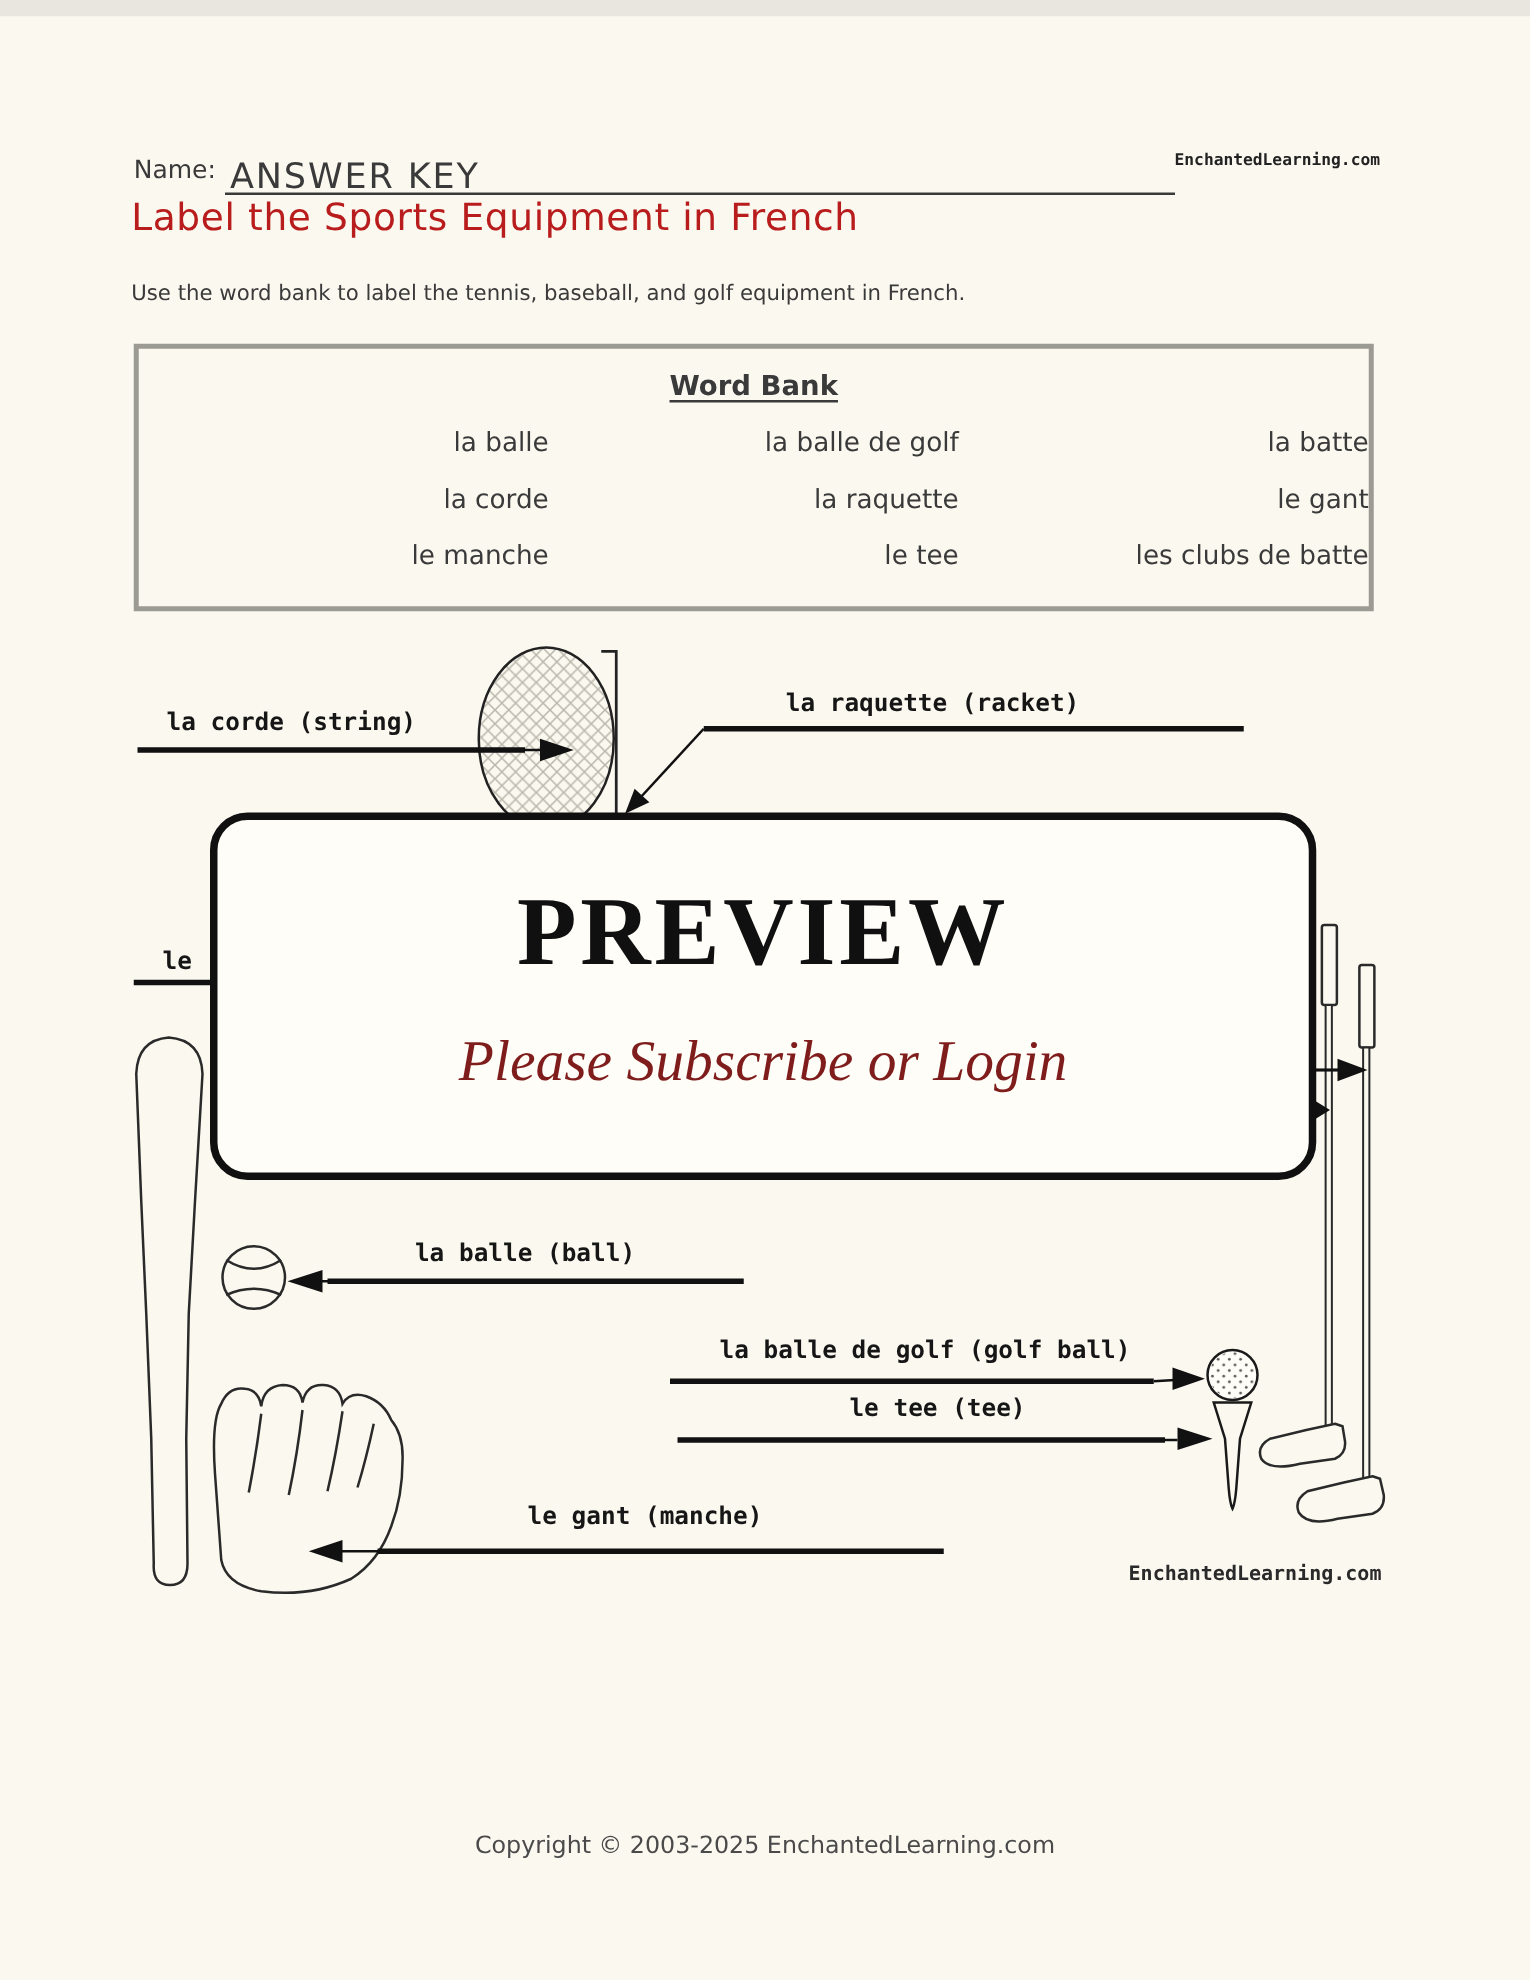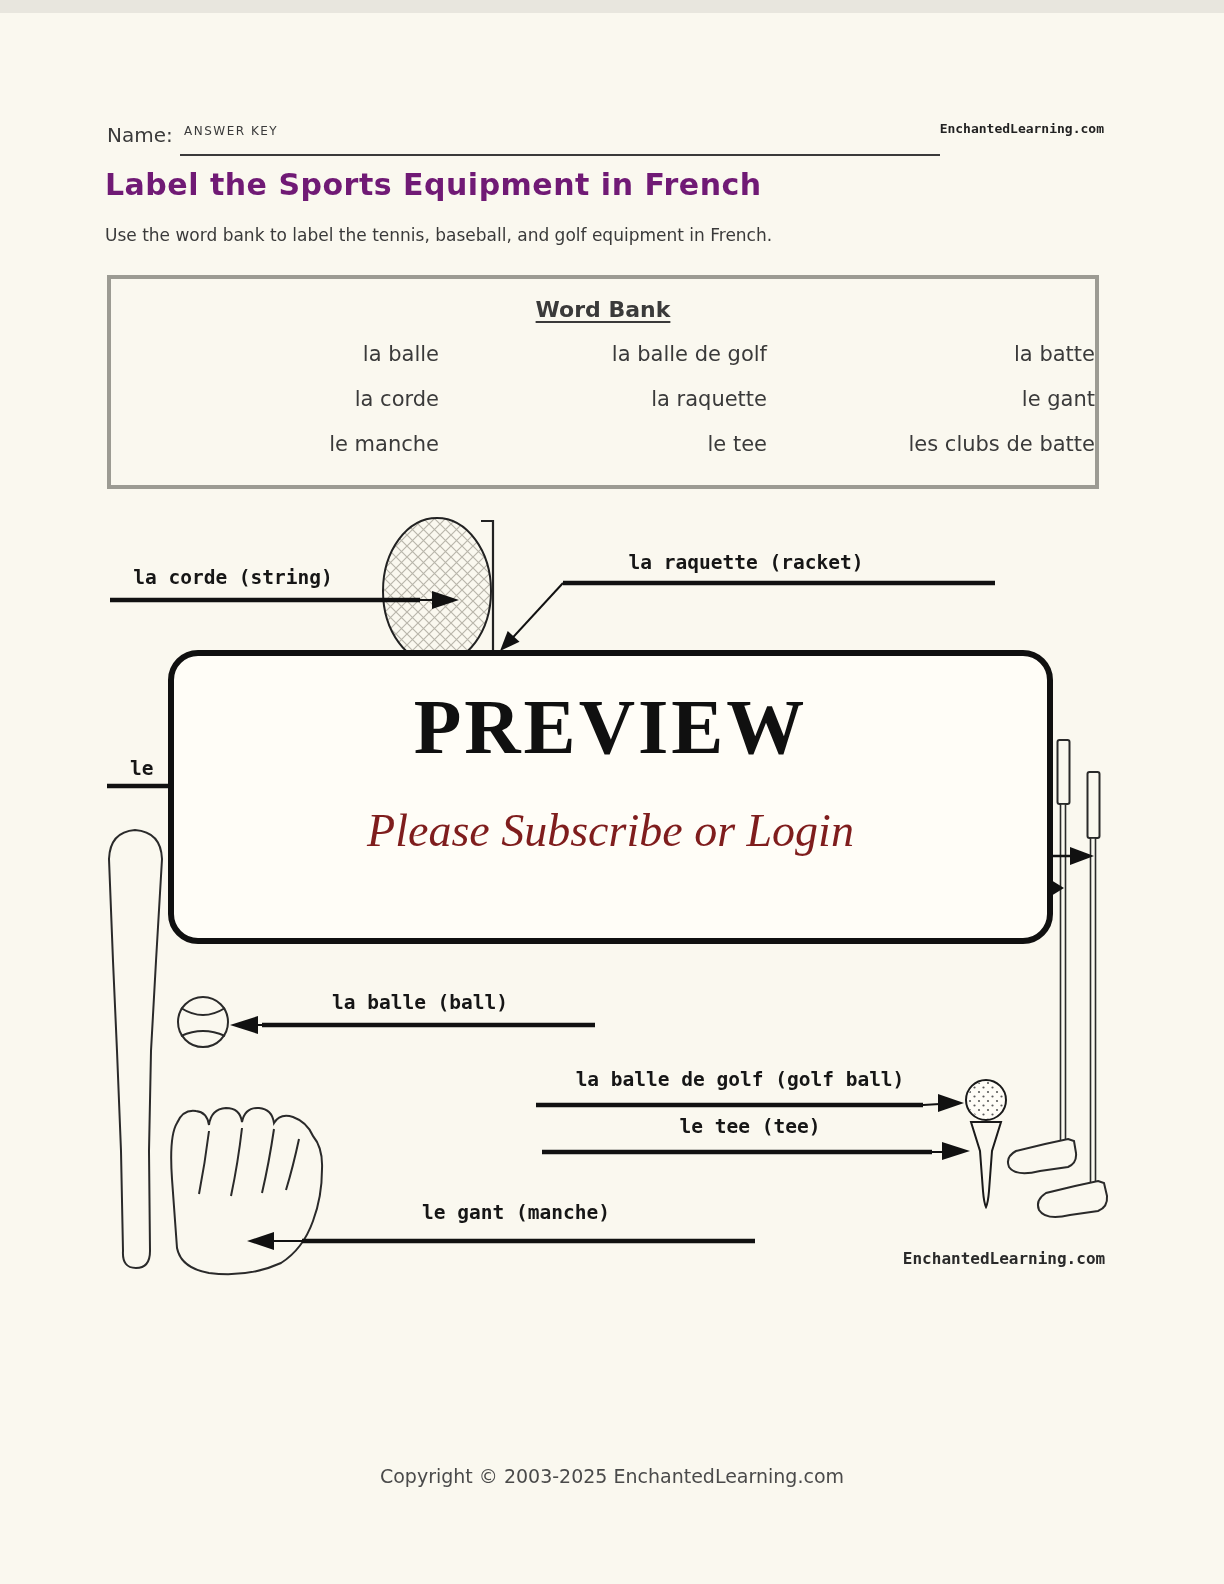--- a/index.html
+++ b/index.html
@@ -3,45 +3,45 @@
 <meta charset="utf-8">
 <style>
   html,body{margin:0;padding:0;background:#e8e6de;}
   .page{position:relative;width:1224px;height:1584px;margin:13px auto;background:#faf8ef;
         font-family:"DejaVu Sans",sans-serif;color:#2d2d2d;overflow:hidden;}
   .abs{position:absolute;}
   .cx{transform:translateX(-50%);}
 
   
   .name-label{left:107px;top:110px;font-size:20px;color:#3a3a3a;}
-  .name-value{left:184px;top:111px;font-size:12px;letter-spacing:1.5px;color:#3a3a3a;}
+  .name-value{left:184px;top:111px;font-size:28px;letter-spacing:1.5px;color:#3a3a3a;}
   .name-line{left:180px;top:141px;width:760px;height:2px;background:#3a3a3a;}
   .site-top{right:120px;top:108px;font-family:"DejaVu Sans Mono",monospace;font-weight:bold;
             font-size:13px;color:#222;}
-  .page-title{left:105px;top:154px;font-size:30px;font-weight:bold;letter-spacing:0.5px;color:#701a75;}
+  .page-title{left:105px;top:144px;font-size:30px;font-weight:normal;letter-spacing:0.5px;color:#b91c1c;}
   .instructions{left:105px;top:212px;font-size:17px;color:#3a3a3a;}
 
   
   .word-bank{left:107px;top:262px;width:992px;height:214px;border:4px solid #9c9b93;
              box-sizing:border-box;}
   .wb-title{margin:18px auto 10px;text-align:center;font-size:22px;font-weight:bold;
             text-decoration:underline;text-underline-offset:4px;color:#3a3a3a;}
   .wb-grid{display:grid;grid-template-columns:repeat(3,1fr);}
   .wb-cell{text-align:right;font-size:21px;line-height:45px;color:#3a3a3a;}
 
   
   .diagram-svg{left:0;top:478px;}
   .mono-label{font-family:"DejaVu Sans Mono",monospace;font-weight:bold;font-size:19.5px;
               color:#161616;white-space:nowrap;z-index:1;}
   .credit{font-family:"DejaVu Sans Mono",monospace;font-size:16px;font-weight:bold;color:#2a2a2a;}
 
   
   .preview-box{left:168px;top:637px;width:885px;height:294px;box-sizing:border-box;
                background:#fffdf7;border:6px solid #101010;border-radius:30px;z-index:2;
-               display:flex;flex-direction:column;align-items:center;padding-top:32px;}
+               display:flex;flex-direction:column;align-items:center;padding-top:50px;}
   .preview-title{font-family:"Liberation Serif","DejaVu Serif",serif;font-weight:bold;
                  font-size:78px;line-height:1;letter-spacing:3px;color:#101010;}
   .preview-sub{font-family:"Liberation Serif","DejaVu Serif",serif;font-style:italic;
                font-size:46px;line-height:1;margin-top:42px;color:#7f1d1d;}
 
   
   .footer{left:612px;top:1452px;font-size:19px;color:#4a4a4a;}
 </style>
 </head>
 <body>

